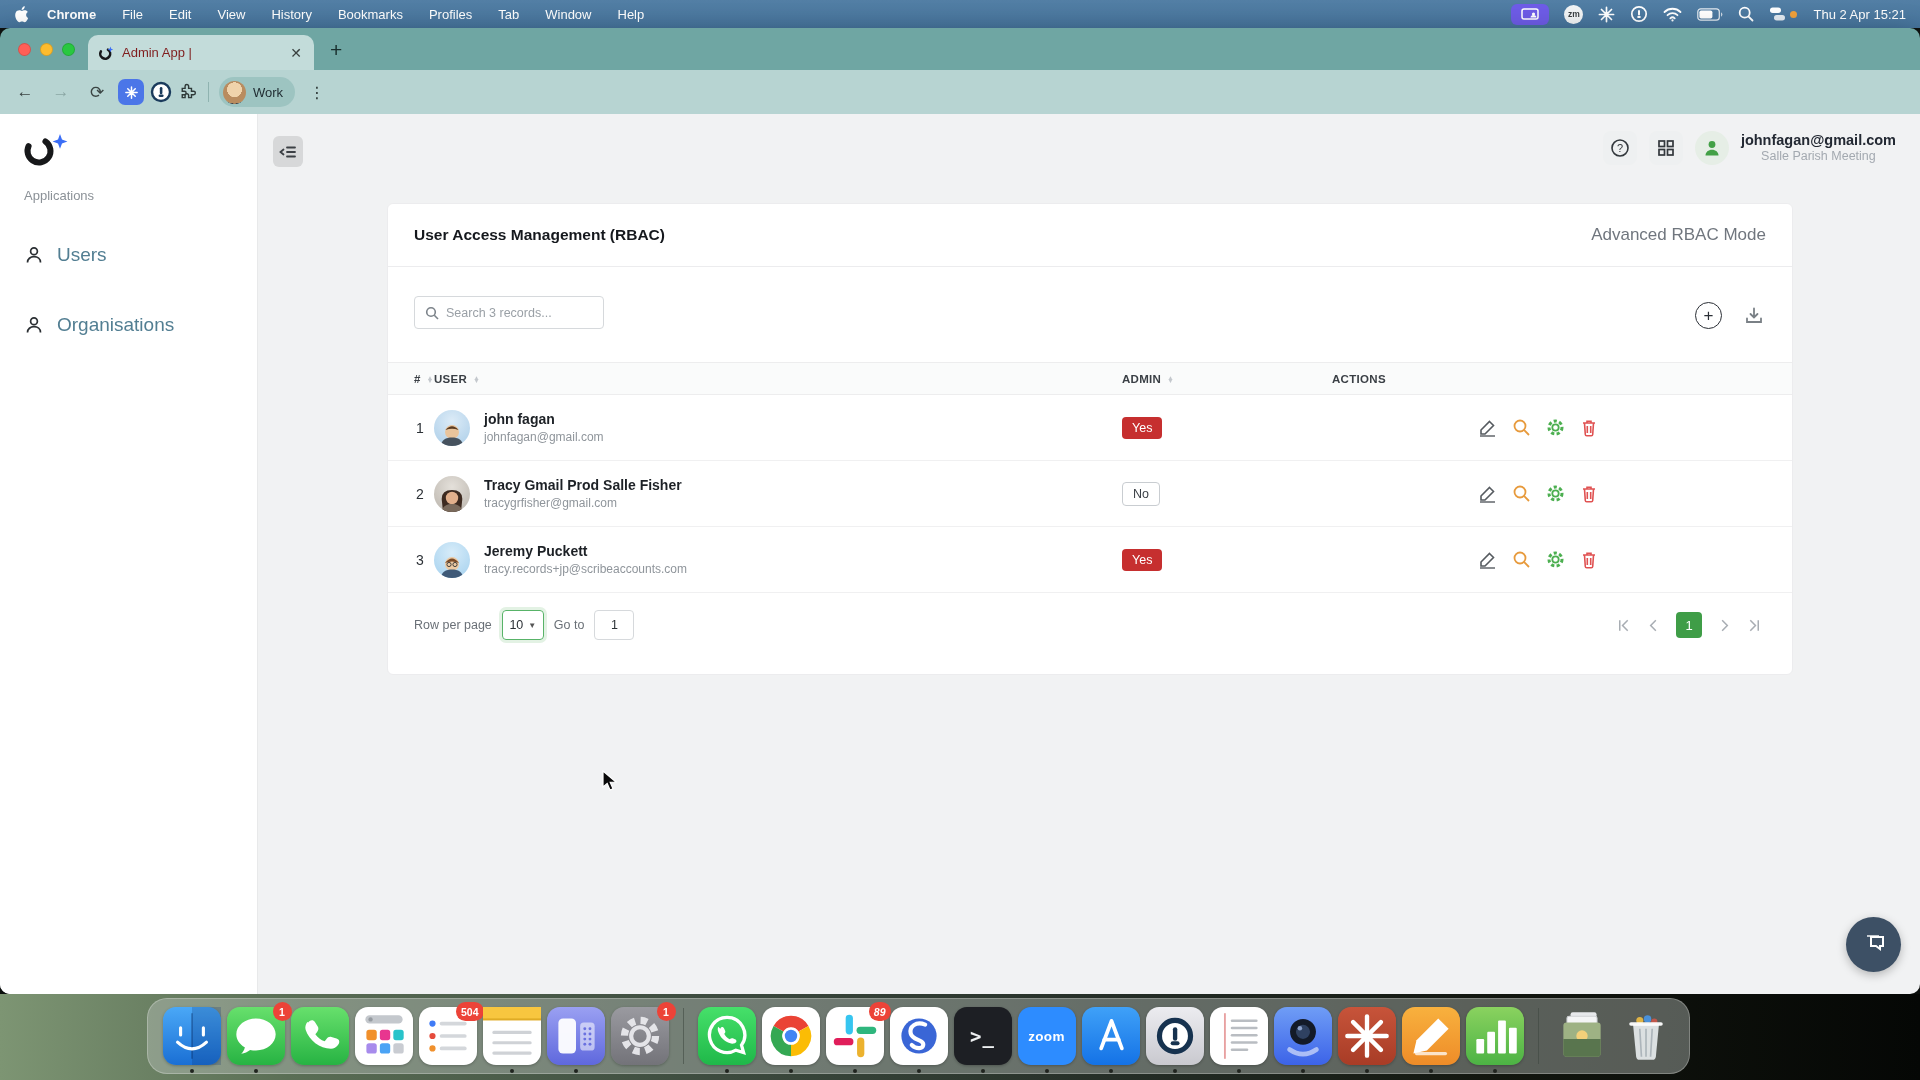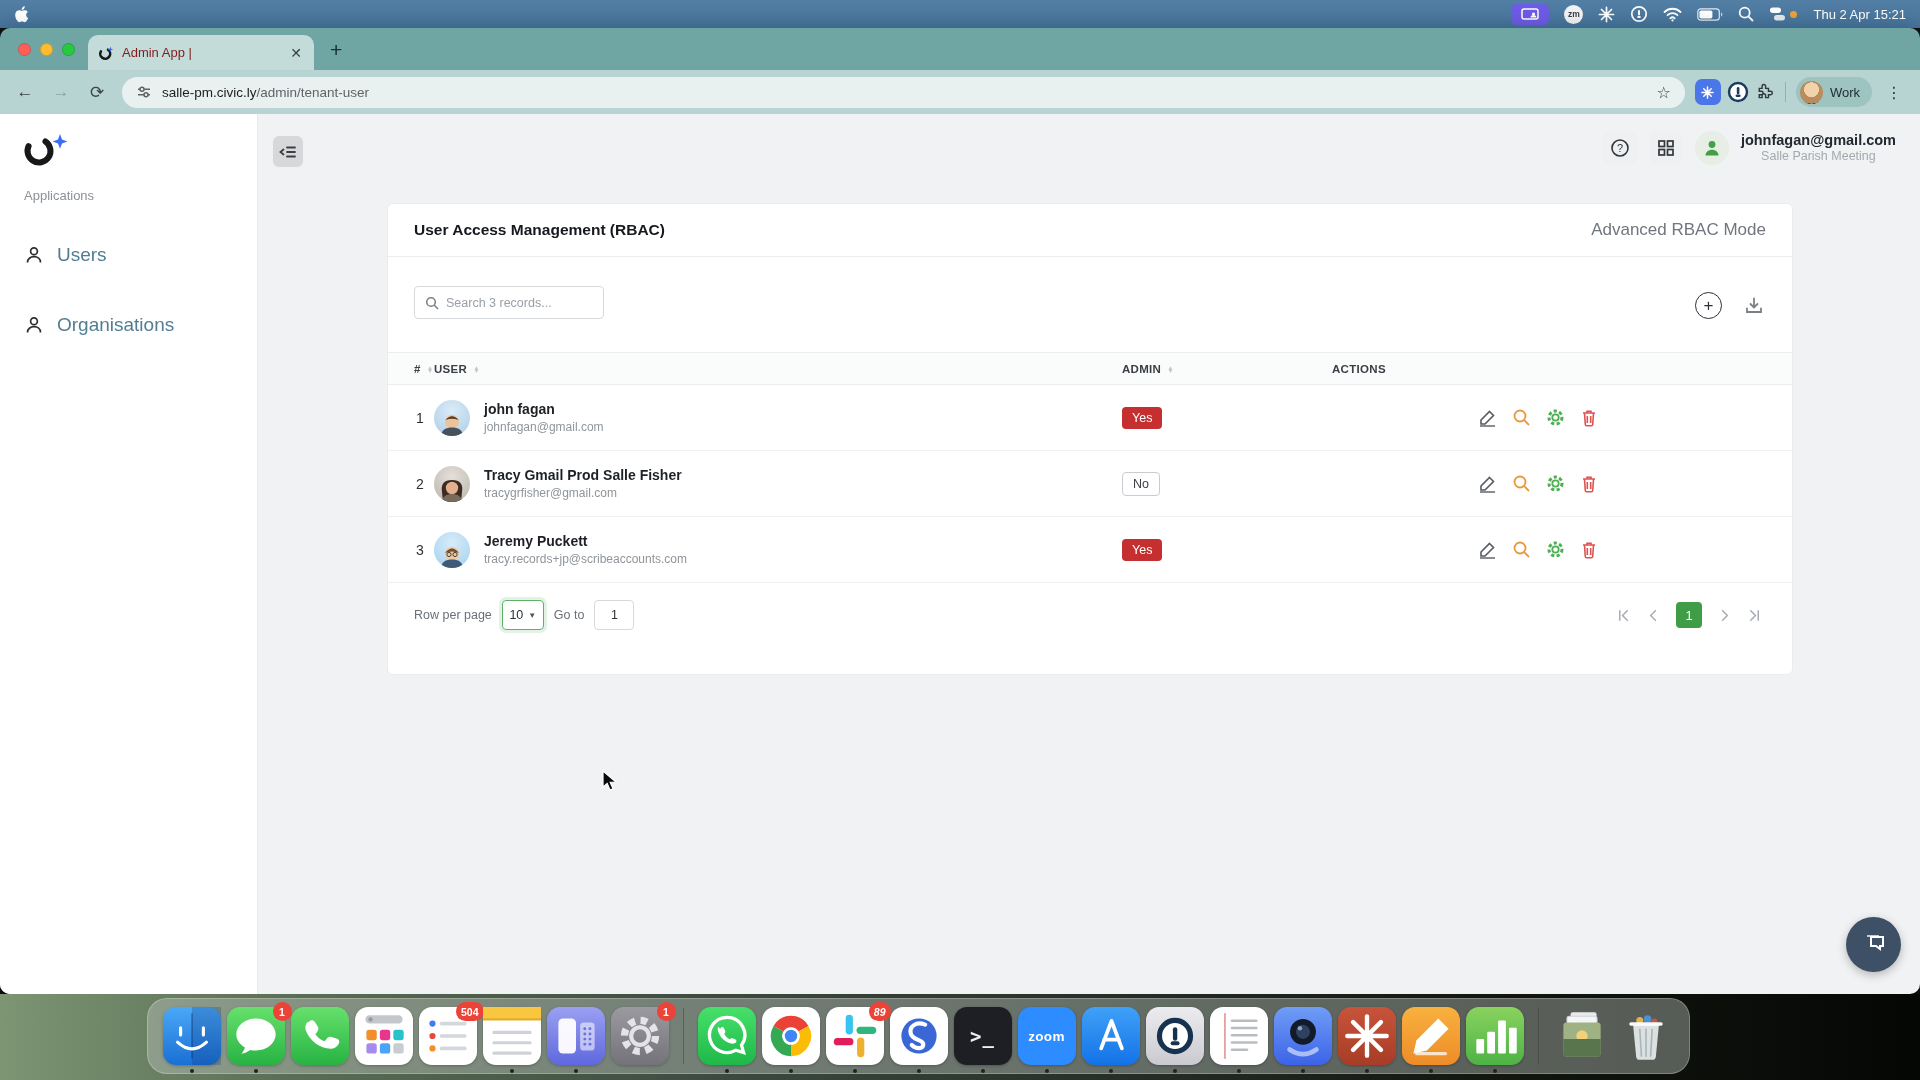--- a/index.html
+++ b/index.html
@@ -68,21 +68,21 @@
     align-items:center; justify-content:center; cursor:pointer; }
   .hdr-avatar { width:34px; height:34px; border-radius:50%; background:#e6eee6; display:flex;
     align-items:center; justify-content:center; cursor:pointer; }
   .hdr-id { display:flex; flex-direction:column; align-items:center; line-height:1.25; }
   .hdr-id .email { font-size:14.5px; font-weight:700; color:#232933; }
   .hdr-id .org { font-size:12.5px; color:#a3a9b0; }
 
   
   .card { position:absolute; left:129px; top:89px; width:1406px; height:472px; background:#fff;
     border:1px solid #ececee; border-radius:6px; }
-  .card-head { height:53px; display:flex; align-items:center; justify-content:space-between;
+  .card-head { height:63px; display:flex; align-items:center; justify-content:space-between;
     padding:0 26px; border-bottom:1px solid #ececee; }
   .card-title { font-size:15.5px; font-weight:700; color:#15181d; }
   .mode-link { font-size:17px; color:#70767e; cursor:pointer; }
   .tools-row { display:flex; align-items:flex-end; margin:29px 28px 0 26px; }
   .searchbox { width:190px; height:33px; border:1px solid #d6d9dc; border-radius:4px; background:#fff;
     display:flex; align-items:center; padding:0 10px; gap:7px; }
   .searchbox input { border:none; outline:none; flex:1; font-size:12.5px; color:#333;
     font-family:inherit; background:transparent; width:100%; }
   .searchbox input::placeholder { color:#9aa0a6; }
   .tools-right { margin-left:auto; display:flex; align-items:center; gap:22px; }
@@ -161,20 +161,32 @@
 <body>
 
 <div id="screen">
 
   <div class="menubar">
     <span class="statusicon">
       <svg width="15" height="17" viewBox="0 0 15 17">
           <path fill="#fff" d="M12.1 9c0-2 1.6-3 1.7-3.1-1-1.4-2.4-1.6-2.9-1.6-1.2-.1-2.4.7-3 .7-.6 0-1.6-.7-2.6-.7C3.9 4.3 2.6 5 1.9 6.2.5 8.6 1.5 12.2 2.9 14.2c.7 1 1.5 2.1 2.5 2 1 0 1.4-.6 2.6-.6s1.6.6 2.6.6 1.8-1 2.4-2c.8-1.1 1.1-2.2 1.1-2.3-.1 0-2-1-2-2.9zM10 2.8c.5-.7.9-1.6.8-2.5-.8 0-1.7.5-2.3 1.2-.5.6-.9 1.5-.8 2.4.9.1 1.8-.4 2.3-1.1z"></path>
         </svg>
     </span>
+    <div class="menus">
+        <span class="app-menu">Chrome</span>
+        <span>File</span>
+        <span>Edit</span>
+        <span>View</span>
+        <span>History</span>
+        <span>Bookmarks</span>
+        <span>Profiles</span>
+        <span>Tab</span>
+        <span>Window</span>
+        <span>Help</span>
+      </div>
     <div class="right">
       <span id="status-icons" style="display:flex;gap:15px;align-items:center">
           <span class="statusicon">
             <span style="display:flex;align-items:center;justify-content:center;width:38px;height:21px;background:#6e5ce7;border-radius:6px">
               <svg width="18" height="13" viewBox="0 0 18 13" fill="none" stroke="#fff" stroke-width="1.5">
                 <rect x="1" y="1" width="16" height="10" rx="2"></rect>
                 <circle cx="12.5" cy="6" r="1.6" fill="#fff" stroke="none"></circle>
                 <path d="M9.5 9.5 c0-1.7 1.3-2.6 3-2.6 s3 .9 3 2.6" fill="#fff" stroke="none"></path>
               </svg>
             </span>
@@ -245,33 +257,20 @@
         </span>
         <span class="title">Admin App |</span>
         <span class="close">✕</span>
       </div>
       <span class="newtab">+</span>
     </div>
     <div class="toolbar">
       <span class="navbtn">←</span>
       <span class="navbtn fwd">→</span>
       <span class="navbtn">⟳</span>
-      <div class="urlpill">
-        <span style="display:flex">
-          <svg width="16" height="16" viewBox="0 0 16 16">
-              <g stroke="#5f6368" stroke-width="1.5" fill="none">
-                <path d="M2 5.2 h12 M2 10.8 h12"></path>
-              </g>
-              <circle cx="6" cy="5.2" r="2" fill="#e9f1f0" stroke="#5f6368" stroke-width="1.5"></circle>
-              <circle cx="10" cy="10.8" r="2" fill="#e9f1f0" stroke="#5f6368" stroke-width="1.5"></circle>
-            </svg>
-        </span>
-        <span><span class="host">salle-pm.civic.ly</span><span class="path">/admin/tenant-user</span></span>
-        <span class="star">☆</span>
-      </div>
       <span class="ext-blue">
         <svg width="15" height="15" viewBox="0 0 24 24" stroke="#fff" stroke-width="2.4" stroke-linecap="round">
             <path d="M12 3 V21 M3 12 H21 M6 6 L18 18 M18 6 L6 18"></path>
           </svg>
       </span>
       <span class="statusicon">
         <svg width="22" height="22" viewBox="0 0 22 22">
             <circle cx="11" cy="11" r="9" fill="#fff" stroke="#1a3b5c" stroke-width="2.4"></circle>
             <rect x="9.8" y="6" width="2.6" height="7.2" rx="1.3" fill="#1a3b5c"></rect>
             <rect x="8.6" y="13.5" width="5" height="2.6" rx="1.3" fill="#1a3b5c"></rect>

